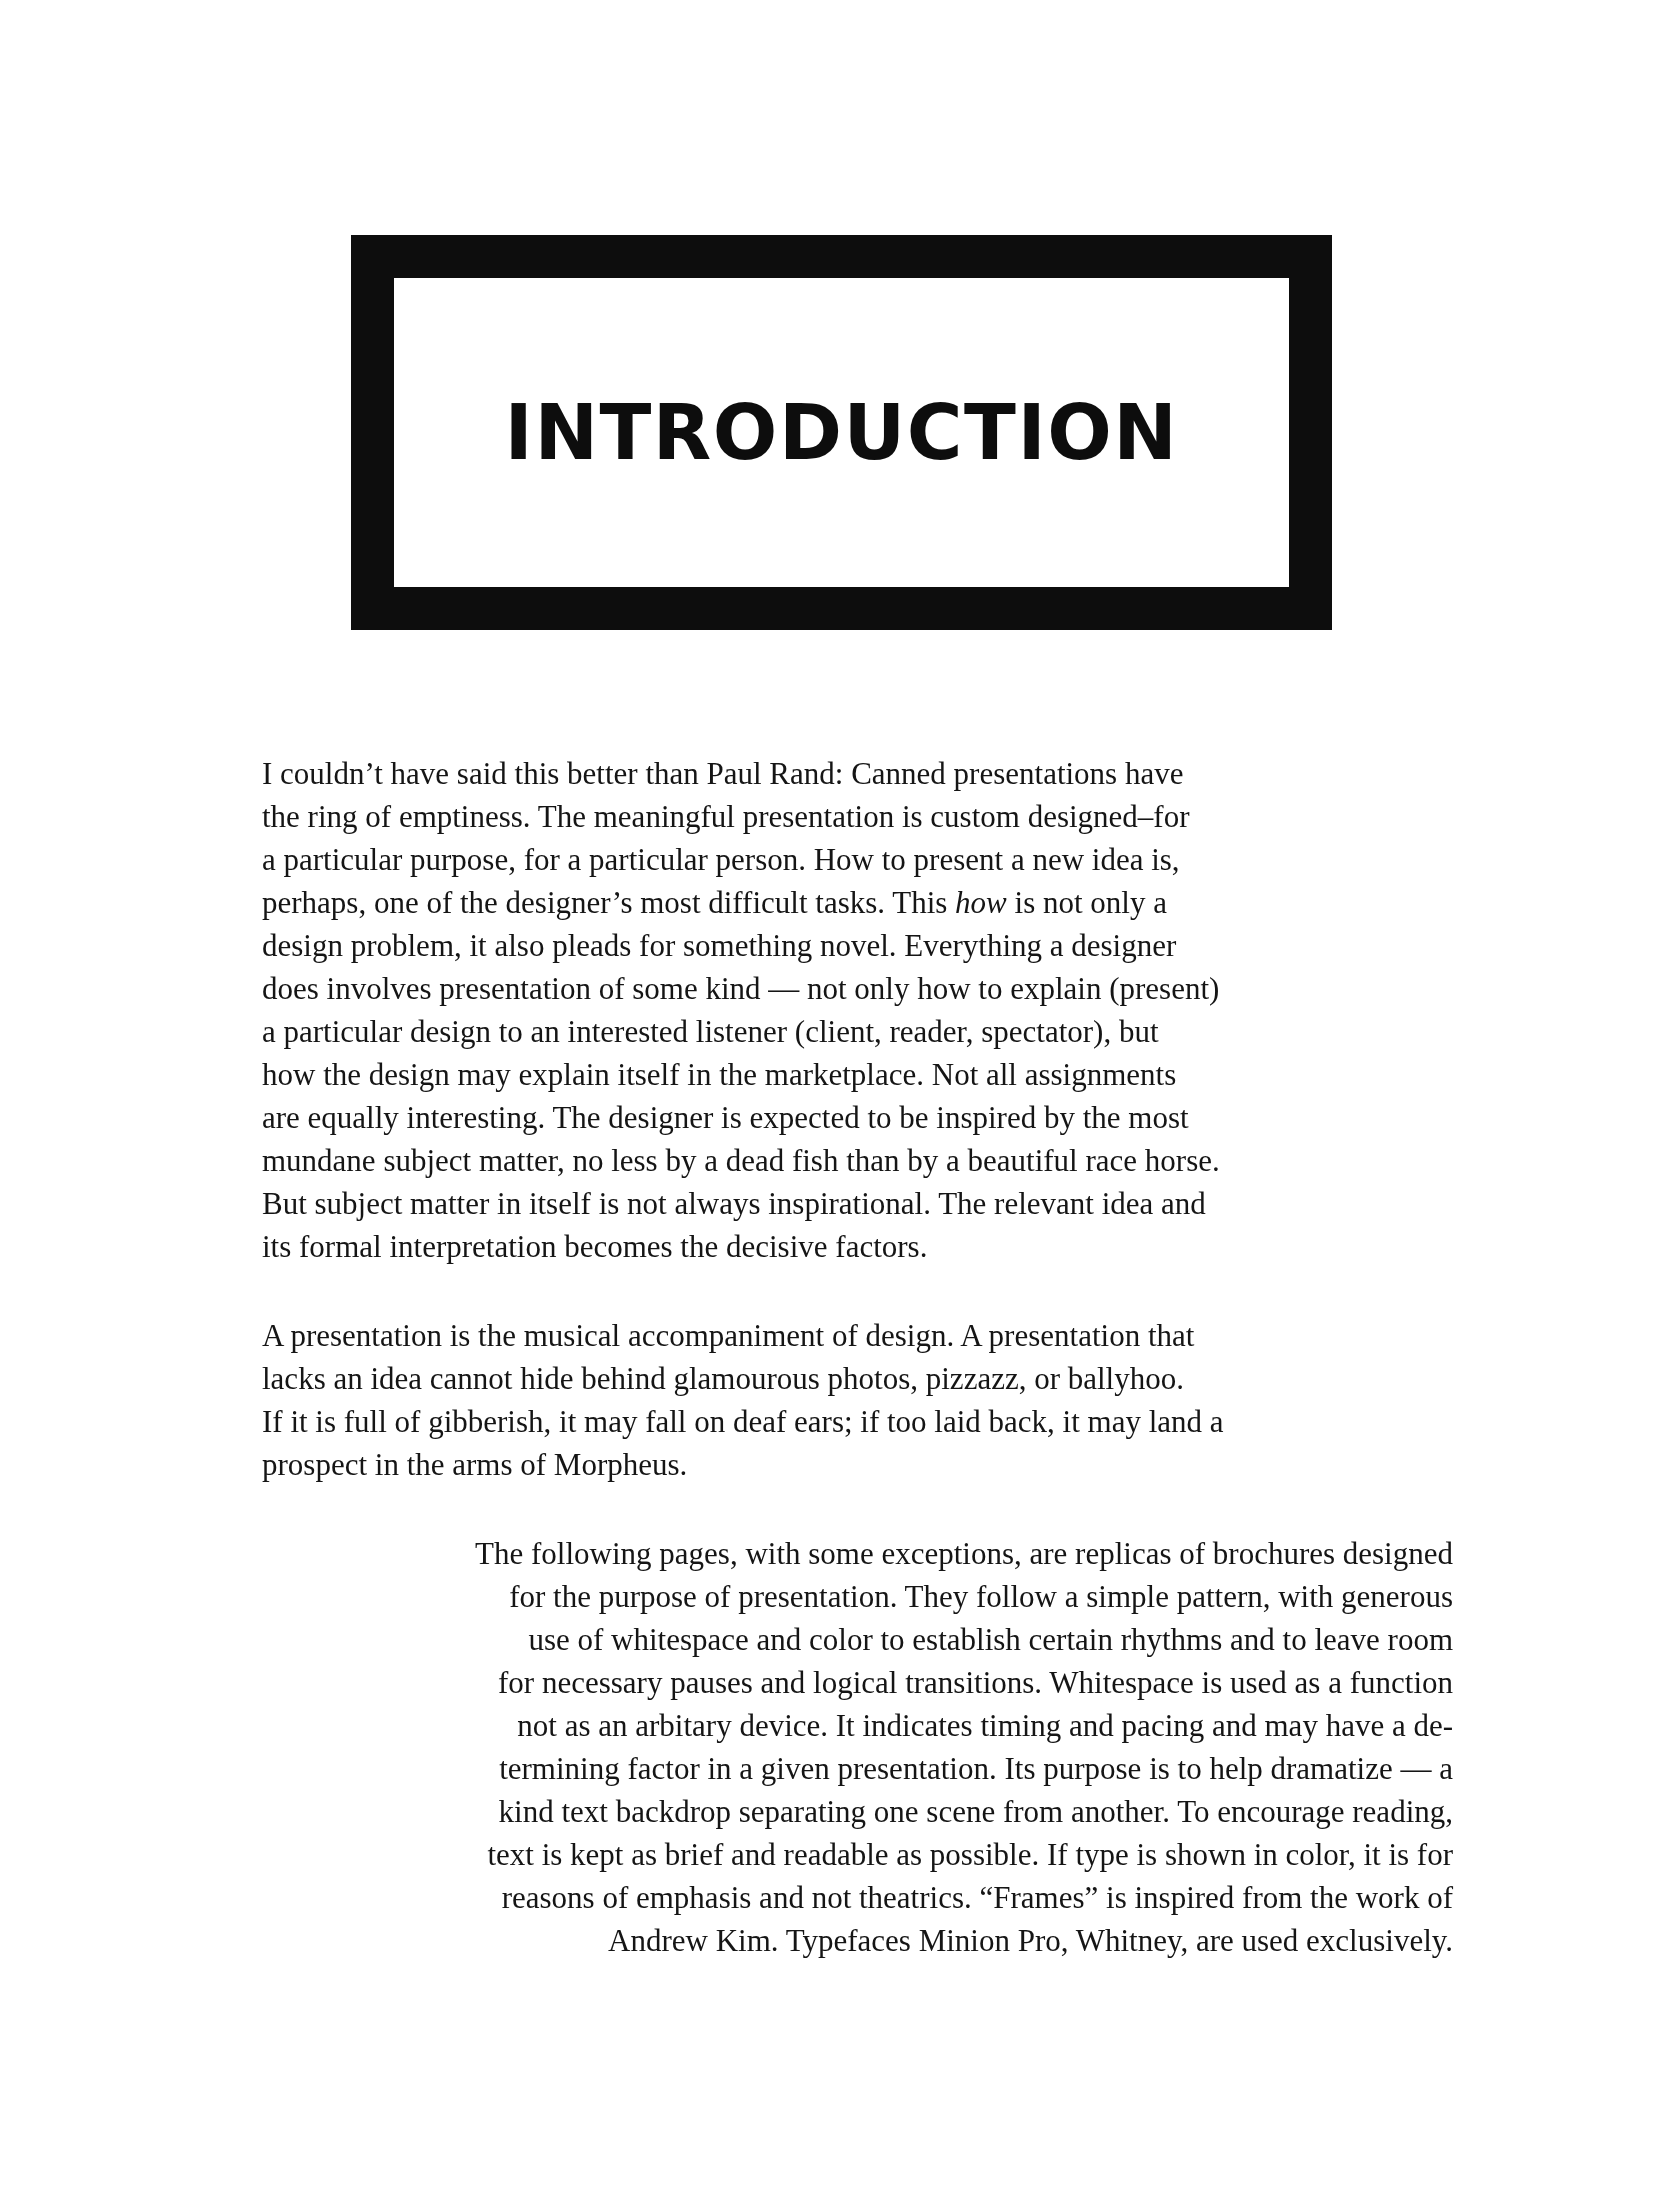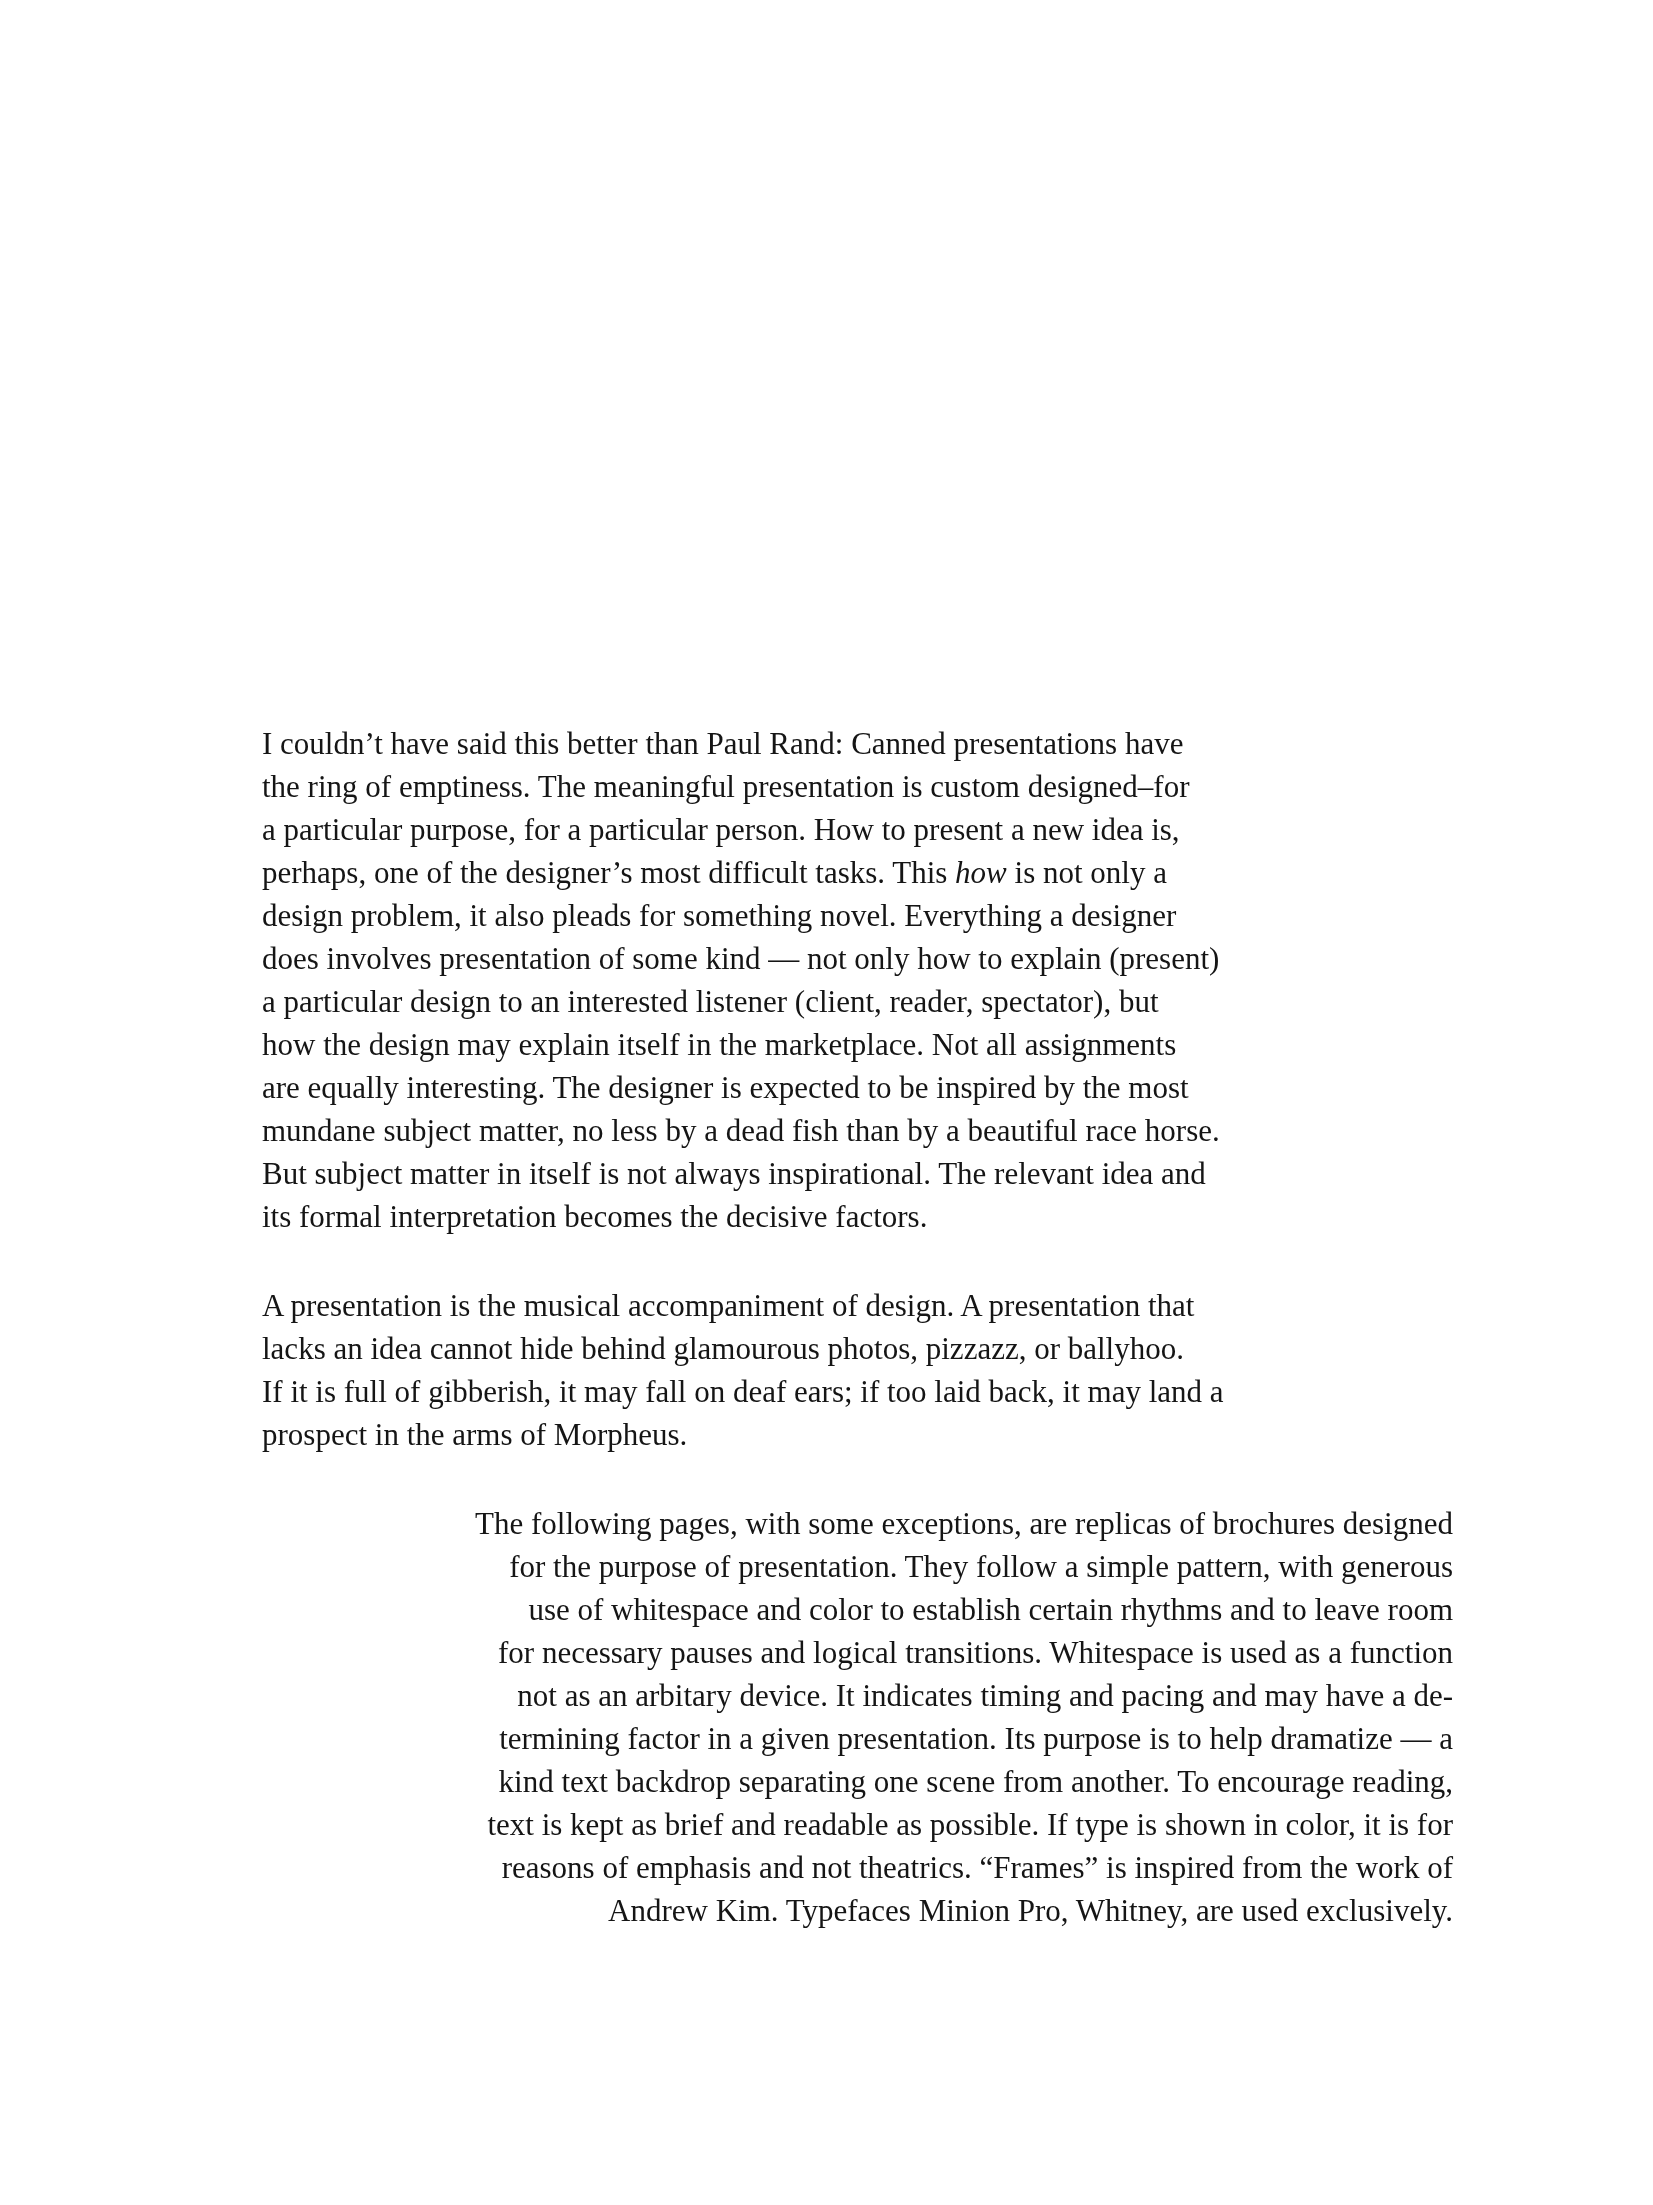--- a/index.html
+++ b/index.html
@@ -35,21 +35,21 @@
     font-family: "DejaVu Sans", "Liberation Sans", sans-serif;
     font-weight: bold;
     font-size: 76px;
     letter-spacing: 1.5px;
     color: #0d0d0d;
     white-space: nowrap;
   }
   .body-text {
     position: absolute;
     left: 262px;
-    top: 722px;
+    top: 752px;
     width: 1191px;
     font-size: 31px;
     line-height: 43px;
     color: #151515;
   }
   .body-text p {
     margin: 0 0 46px 0;
     white-space: pre-line;
   }
   .body-text p:last-child {
@@ -59,20 +59,23 @@
   .body-text em {
     font-style: italic;
     margin-top: 8px;
   }
 </style>
 </head>
 <body>
 
 <div class="page">
 
+  <div class="title-frame">
+    <h1 class="page-title">INTRODUCTION</h1>
+  </div>
 
   <div class="body-text">
     <p><span>I couldn’t have said this better than Paul Rand: Canned presentations have
 the ring of emptiness. The meaningful presentation is custom designed–for
 a particular purpose, for a particular person. How to present a new idea is,
 perhaps, one of the designer’s most difficult tasks. This </span><em>how</em><span> is not only a
 design problem, it also pleads for something novel. Everything a designer
 does involves presentation of some kind — not only how to explain (present)
 a particular design to an interested listener (client, reader, spectator), but
 how the design may explain itself in the marketplace.  Not all assignments

